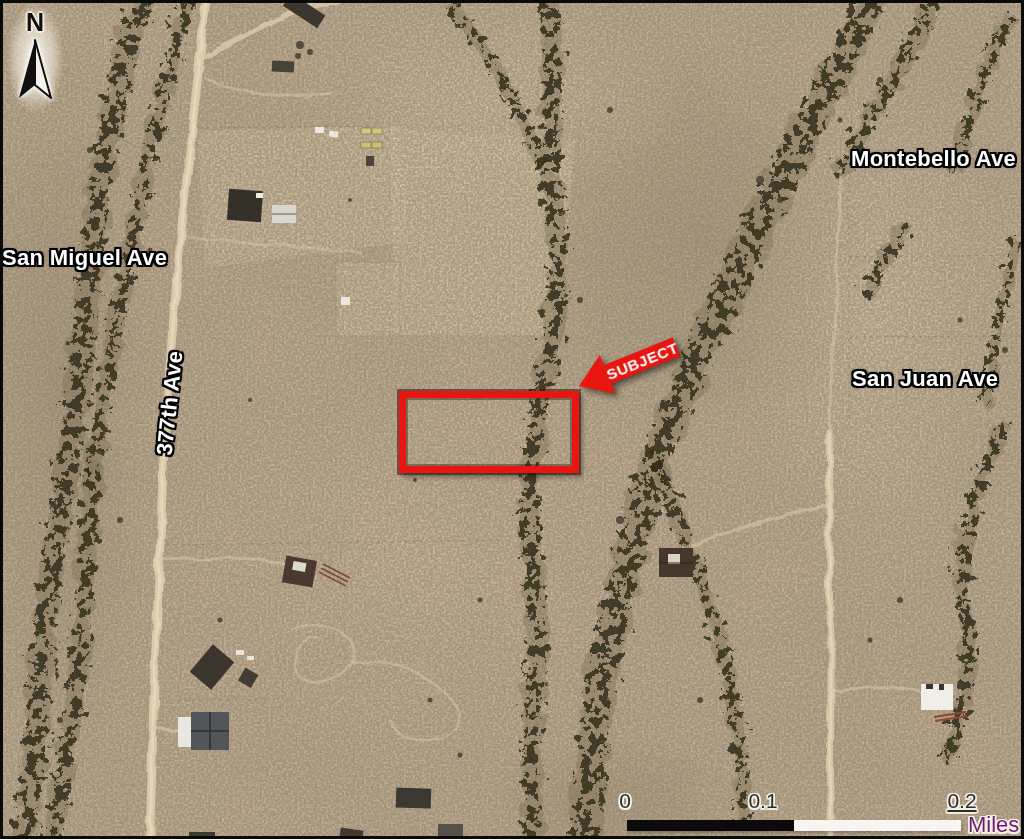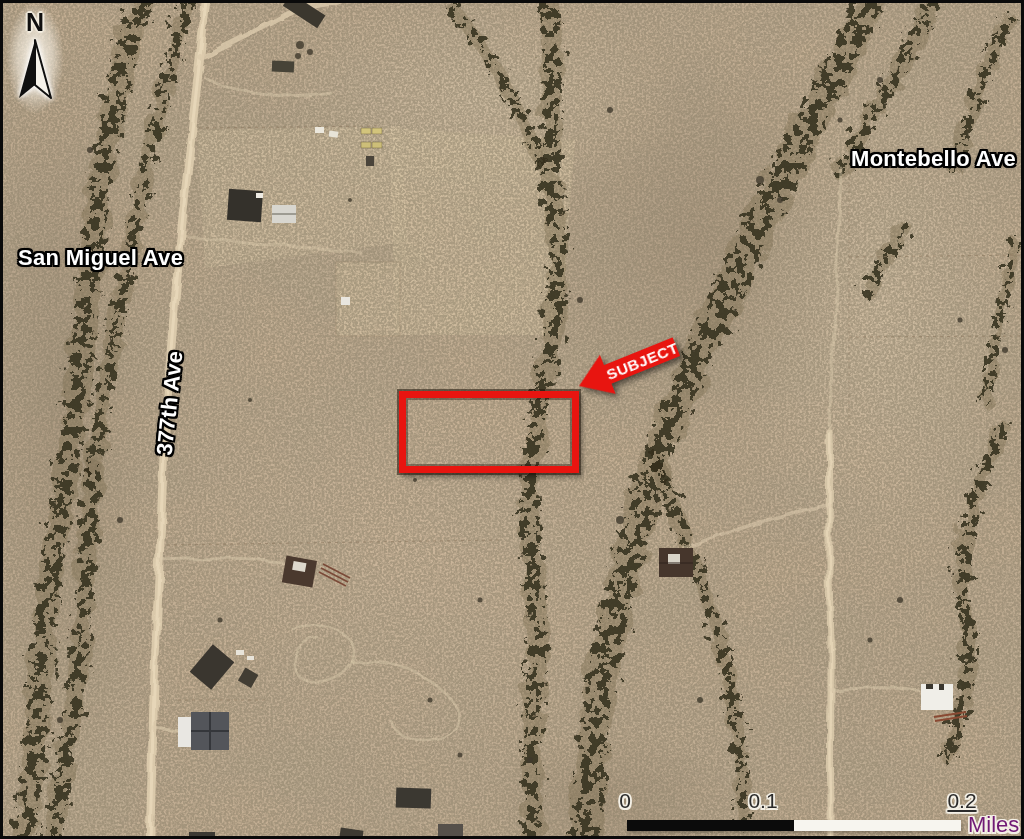--- a/index.html
+++ b/index.html
@@ -22,21 +22,21 @@
   .compass-arrow{margin-top:3px;filter:drop-shadow(0 0 2px rgba(255,255,255,.95)) drop-shadow(0 0 3px rgba(255,255,255,.8));}
 
   
   .street-label{position:absolute;z-index:20;font-weight:700;font-size:22px;letter-spacing:.3px;
     color:var(--street-text);white-space:nowrap;
     text-shadow:-2px -2px 0 var(--street-outline),2px -2px 0 var(--street-outline),
                 -2px 2px 0 var(--street-outline),2px 2px 0 var(--street-outline),
                 -2px 0 0 var(--street-outline),2px 0 0 var(--street-outline),
                 0 -2px 0 var(--street-outline),0 2px 0 var(--street-outline),
                 0 0 4px var(--street-outline);}
-  .lbl-sanmiguel{left:18px;top:245px;}
+  .lbl-sanmiguel{left:2px;top:245px;}
   .lbl-montebello{left:851px;top:146px;}
   .lbl-sanjuan{left:852px;top:366px;}
   .lbl-377{left:170px;top:403px;transform:translate(-50%,-50%) rotate(-84deg);transform-origin:center;}
 
   
   .parcel{position:absolute;left:399px;top:391px;width:180px;height:82px;z-index:15;
     border:7px solid var(--subject-red);box-sizing:border-box;
     box-shadow:0 0 0 2px rgba(35,25,15,.55),3px 4px 5px rgba(0,0,0,.4),inset 0 0 0 2px rgba(35,25,15,.4);}
   .subject-arrow-wrap{position:absolute;left:577px;top:362px;z-index:20;
     transform:rotate(-22deg);transform-origin:2px 24px;}
@@ -265,20 +265,21 @@
     <div class="compass-n">N</div>
     <svg class="compass-arrow" width="40" height="64" viewBox="0 0 40 64">
       <path d="M20,2 L4,60 L20,47 Z" fill="#101010"></path>
       <path d="M20,2 L36,60 L20,47 Z" fill="#f5f2ea" stroke="#101010" stroke-width="2" stroke-linejoin="round"></path>
     </svg>
   </div>
 
   <div class="street-label lbl-sanmiguel">San Miguel Ave</div>
   <div class="street-label lbl-montebello">Montebello Ave</div>
   <div class="street-label lbl-377">377th Ave</div>
+  <div class="street-label lbl-sanjuan">San Juan Ave</div>
 
   <div class="parcel"></div>
 
   <div class="subject-arrow-wrap">
     <svg width="110" height="48" viewBox="0 0 110 48">
       <polygon points="2,24 33,3 33,14 107,14 107,34 33,34 33,45"></polygon>
       <text x="70" y="29.5" text-anchor="middle">SUBJECT</text>
     </svg>
   </div>
 

